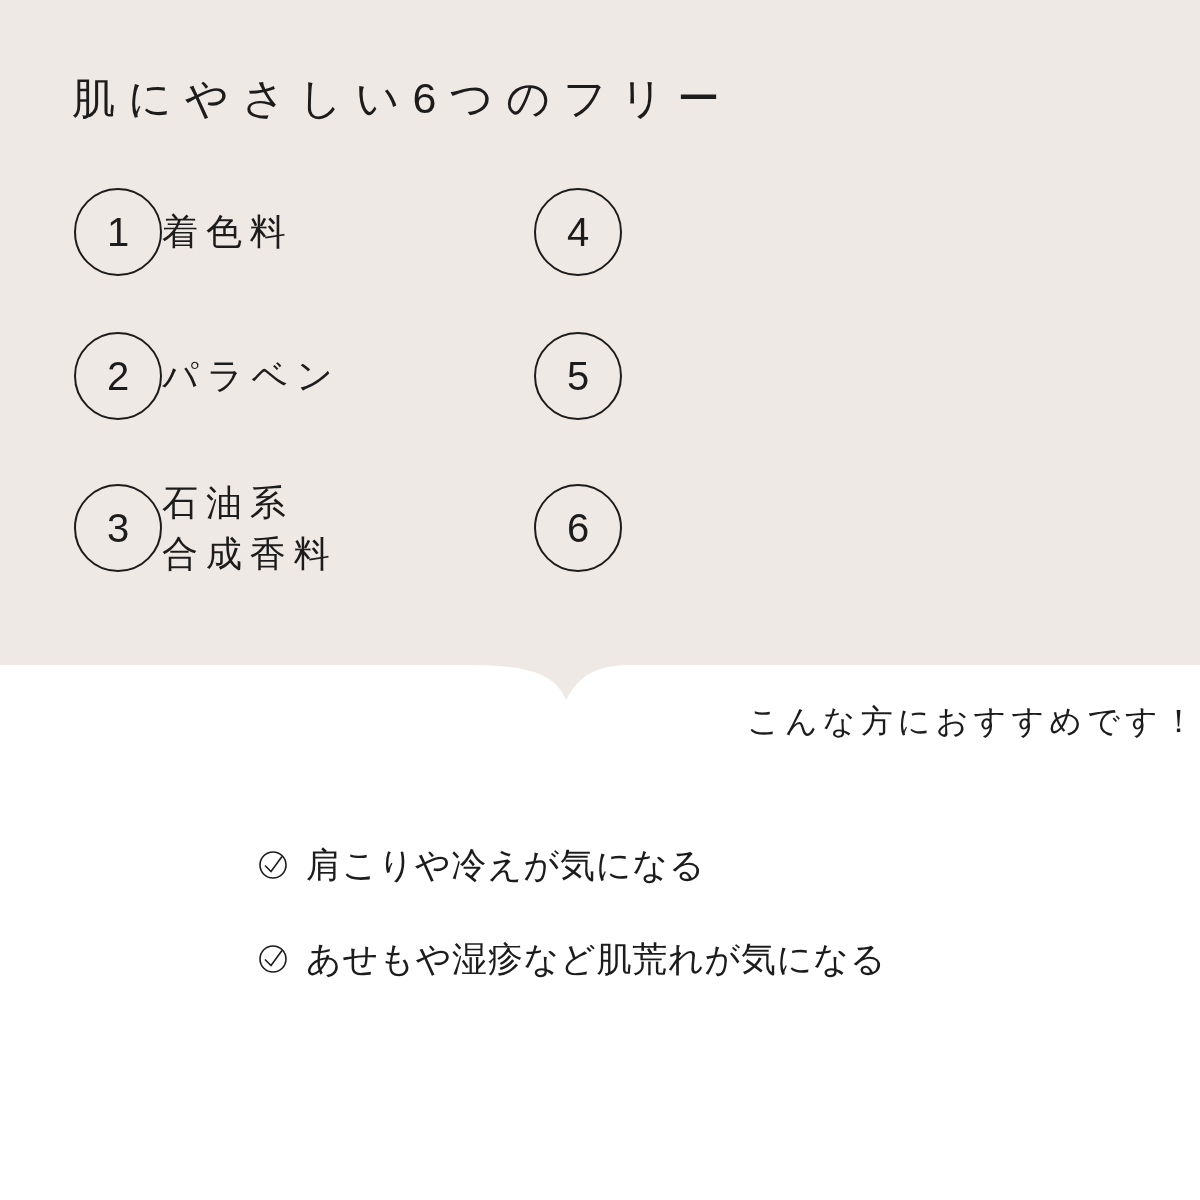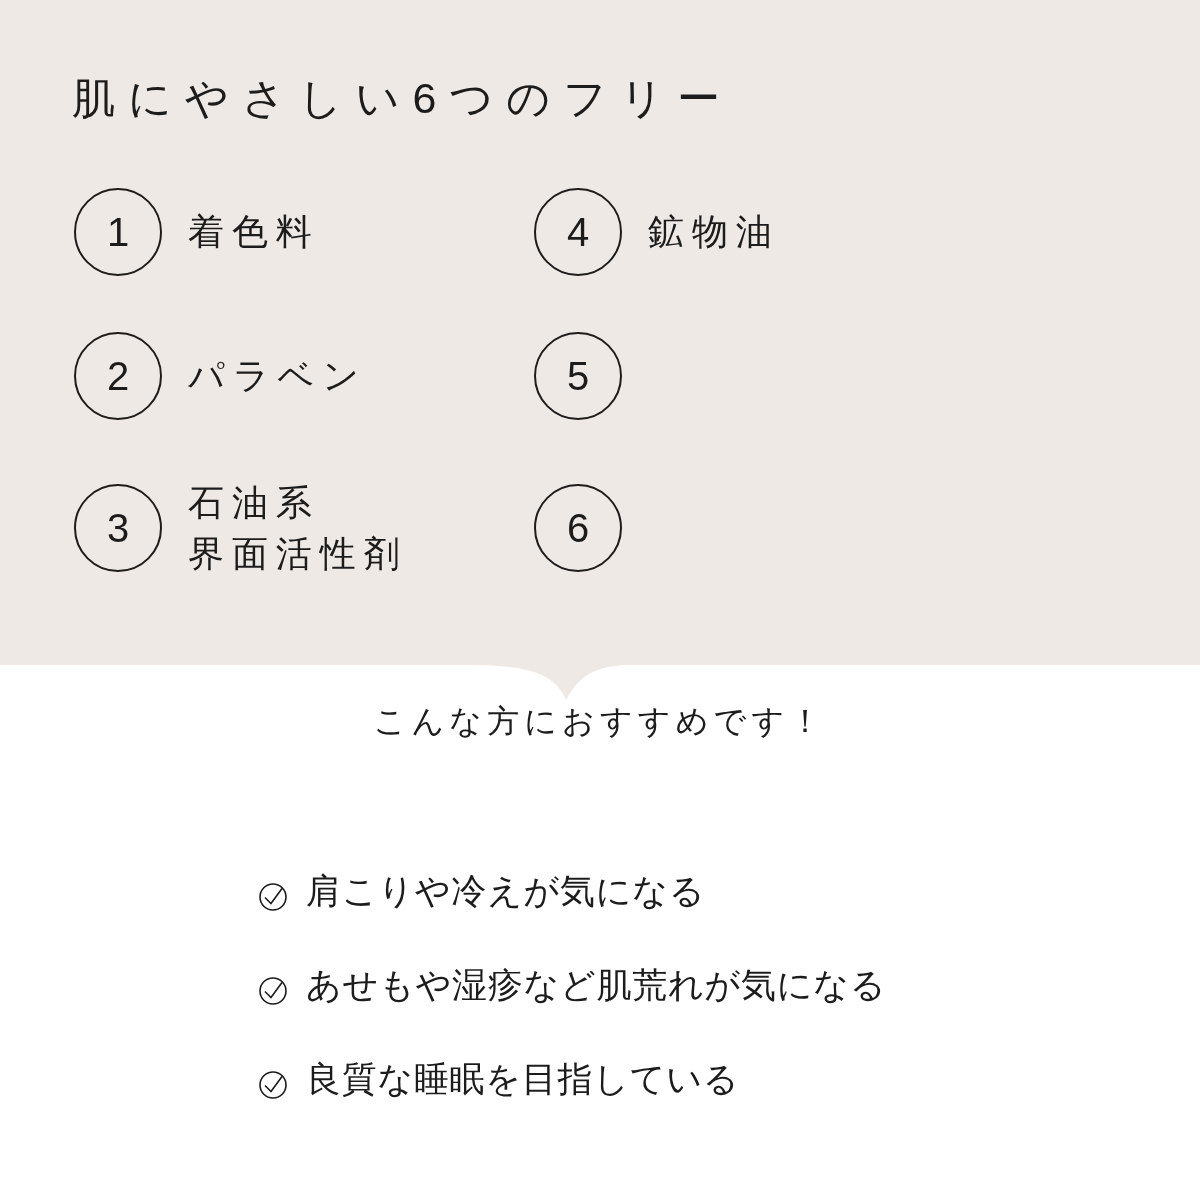--- a/index.html
+++ b/index.html
@@ -75,21 +75,20 @@
     display: flex;
     align-items: center;
     justify-content: center;
     font-size: 40px;
     line-height: 1;
     color: #1c1c1c;
     box-sizing: border-box;
   }
 
   .free-label {
-    margin-left: 26px;
     font-size: 36px;
     letter-spacing: 0.22em;
     line-height: 1.42;
     color: #1c1c1c;
     white-space: pre-line;
   }
 
   
   .panel-tail {
     position: absolute;
@@ -100,36 +99,36 @@
     overflow: hidden;
   }
   .panel-tail svg { display: block; }
 
   
   .reco-title {
     position: absolute;
     left: 0;
     top: 700px;
     width: 1200px;
-    text-align: center;
+    text-align: right;
     font-size: 32px;
     letter-spacing: 0.16em;
     color: #1c1c1c;
   }
 
   .reco-list {
     position: absolute;
     left: 258px;
     top: 818px;
     width: 760px;
   }
 
   .reco-item {
     display: flex;
-    align-items: flex-end;
+    align-items: center;
     height: 94px;
     font-size: 35px;
     letter-spacing: 0.02em;
     color: #1c1c1c;
   }
 
   .check-icon {
     flex: 0 0 auto;
     width: 30px;
     height: 30px;
@@ -151,39 +150,38 @@
 
     <div class="free-grid">
 
       <div class="free-row row1">
         <div class="free-col left">
           <div class="num-circle">1</div>
           <div class="free-label">着色料</div>
         </div>
         <div class="free-col right">
           <div class="num-circle">4</div>
-          <div class="free-label">鉱物油</div>
         </div>
       </div>
 
       <div class="free-row row2">
         <div class="free-col left">
           <div class="num-circle">2</div>
           <div class="free-label">パラベン</div>
         </div>
         <div class="free-col right">
           <div class="num-circle">5</div>
         </div>
       </div>
 
       <div class="free-row row3">
         <div class="free-col left">
           <div class="num-circle">3</div>
           <div class="free-label">石油系
-界面活性剤</div>
+合成香料</div>
         </div>
         <div class="free-col right">
           <div class="num-circle">6</div>
         </div>
       </div>
 
     </div>
 
     <div class="panel-tail">
       <svg width="160" height="95" viewBox="0 0 160 95" xmlns="http://www.w3.org/2000/svg">
@@ -209,25 +207,16 @@
     <div class="reco-item">
       <span class="check-icon">
         <svg width="30" height="30" viewBox="0 0 30 30" xmlns="http://www.w3.org/2000/svg">
           <circle cx="15" cy="15" r="13" fill="none" stroke="#1c1c1c" stroke-width="1.6"></circle>
           <path d="M7 15.5 L13 21.5 L24 6.5" fill="none" stroke="#1c1c1c" stroke-width="1.6"></path>
         </svg>
       </span>
       <span class="reco-text">あせもや湿疹など肌荒れが気になる</span>
     </div>
 
-    <div class="reco-item">
-      <span class="check-icon">
-        <svg width="30" height="30" viewBox="0 0 30 30" xmlns="http://www.w3.org/2000/svg">
-          <circle cx="15" cy="15" r="13" fill="none" stroke="#1c1c1c" stroke-width="1.6"></circle>
-          <path d="M7 15.5 L13 21.5 L24 6.5" fill="none" stroke="#1c1c1c" stroke-width="1.6"></path>
-        </svg>
-      </span>
-      <span class="reco-text">良質な睡眠を目指している</span>
-    </div>
 
   </div>
 
 </div>
 
 </body></html>

